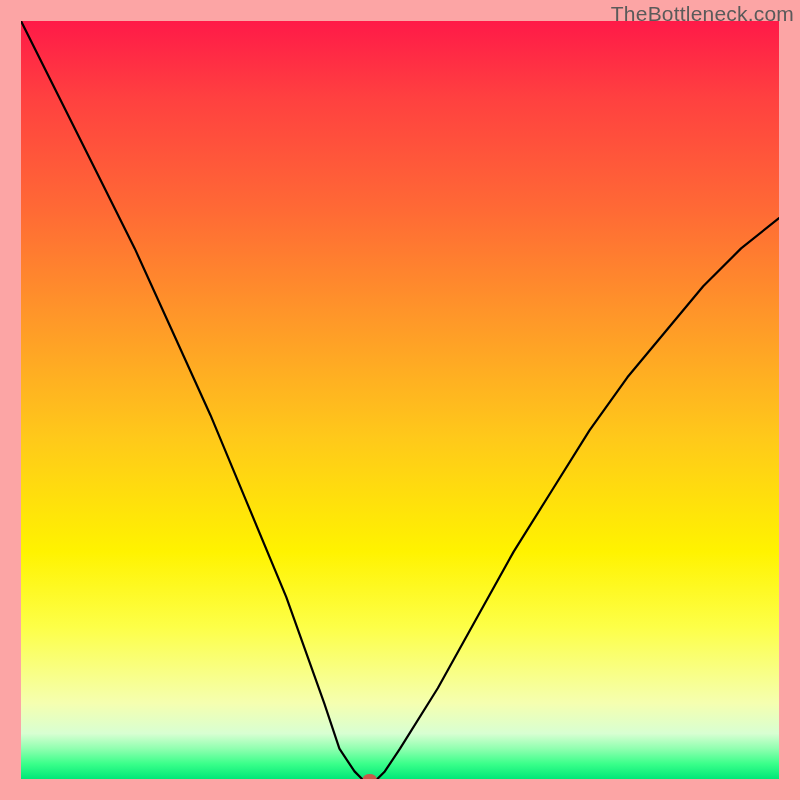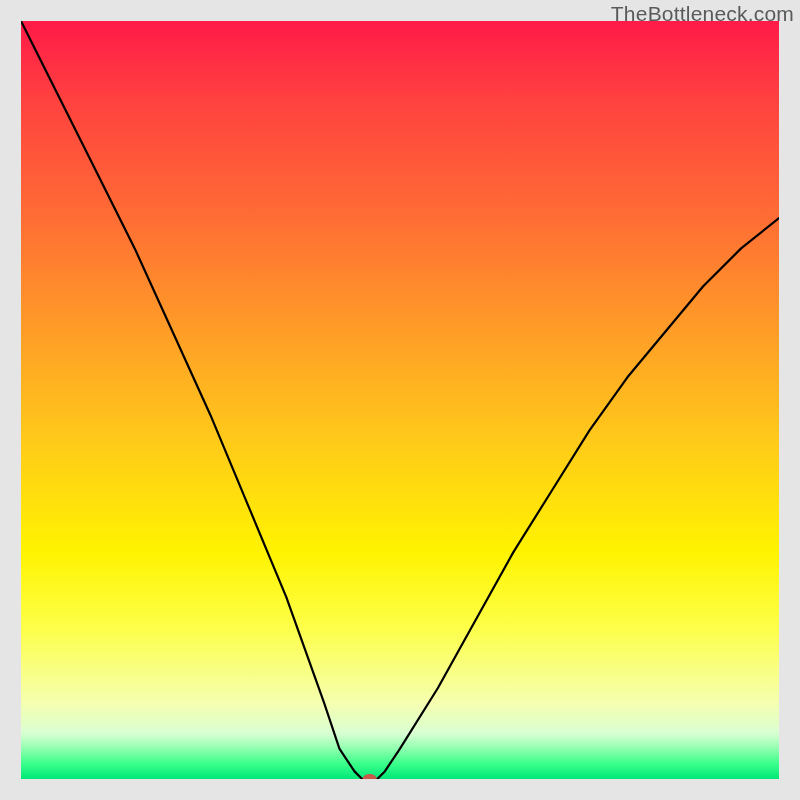--- a/index.html
+++ b/index.html
@@ -8,21 +8,21 @@
     width: 800px;
     height: 800px;
     overflow: hidden;
     background: #000;
     font-family: Arial, Helvetica, sans-serif;
   }
   .frame {
     position: relative;
     width: 800px;
     height: 800px;
-    background: #e5e5e5;
+    background: #fca5a5;
     text-align: center;
   }
   .plot-area {
     position: absolute;
     left: 21px;
     top: 21px;
     width: 758px;
     height: 758px;
     background: linear-gradient(
       to bottom,

